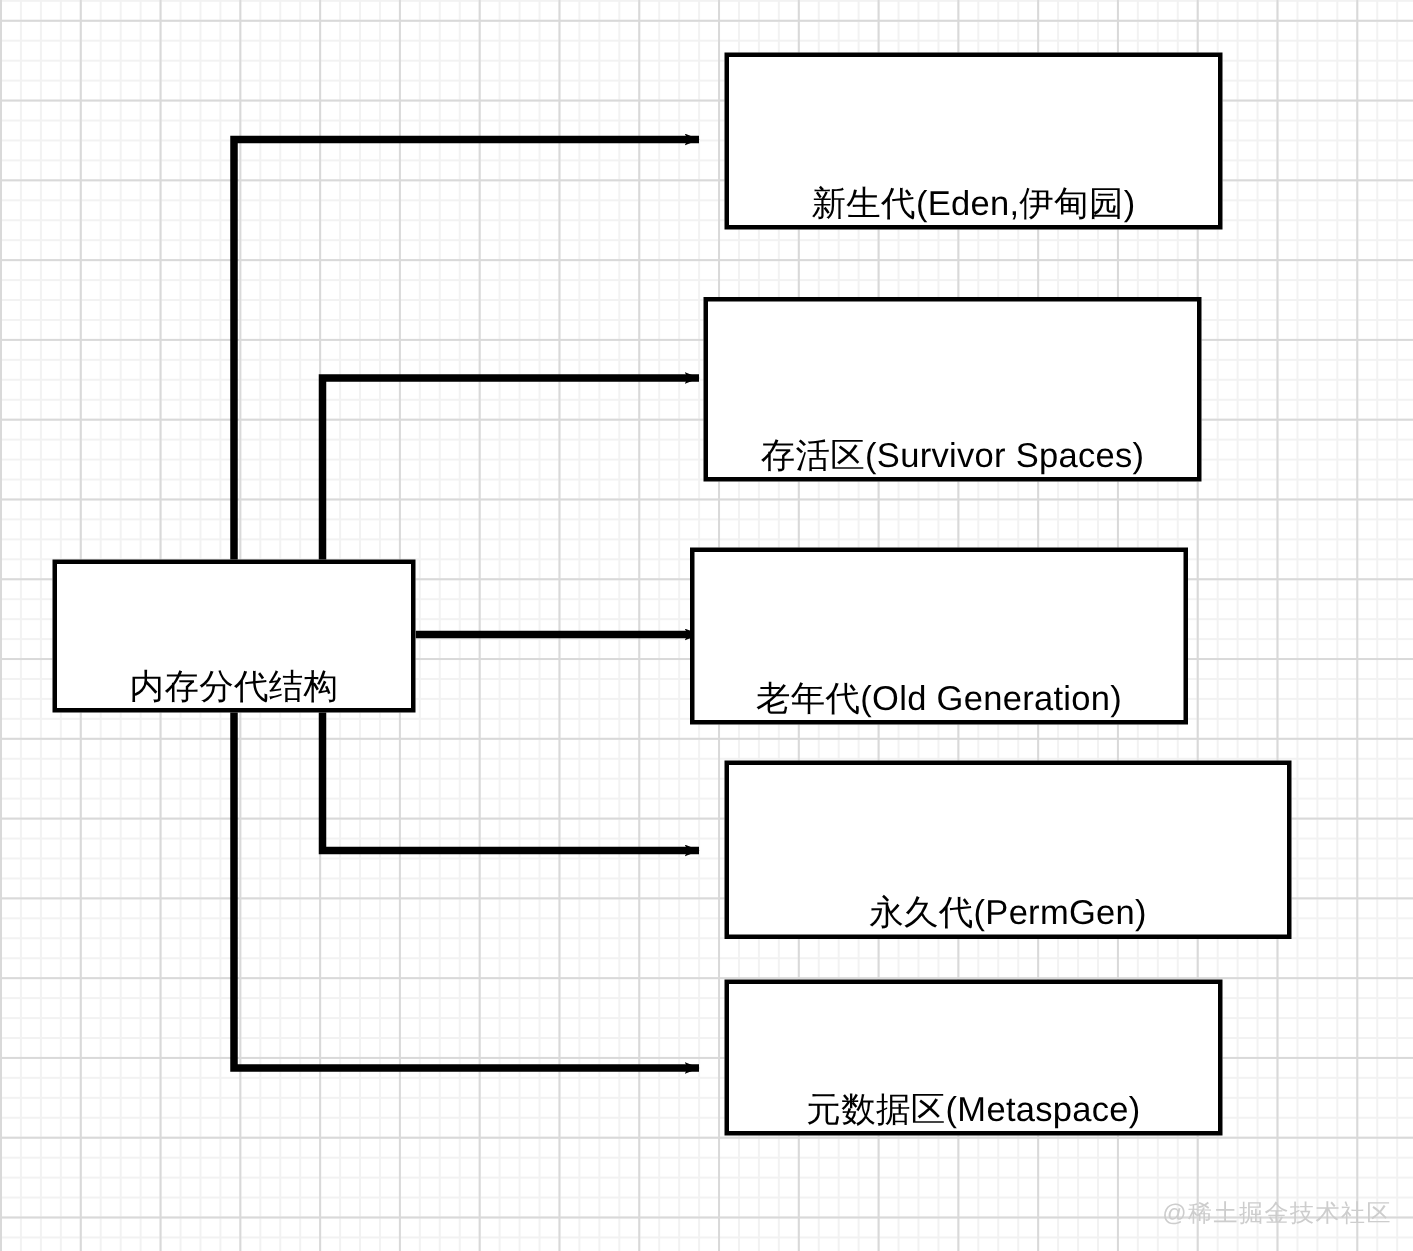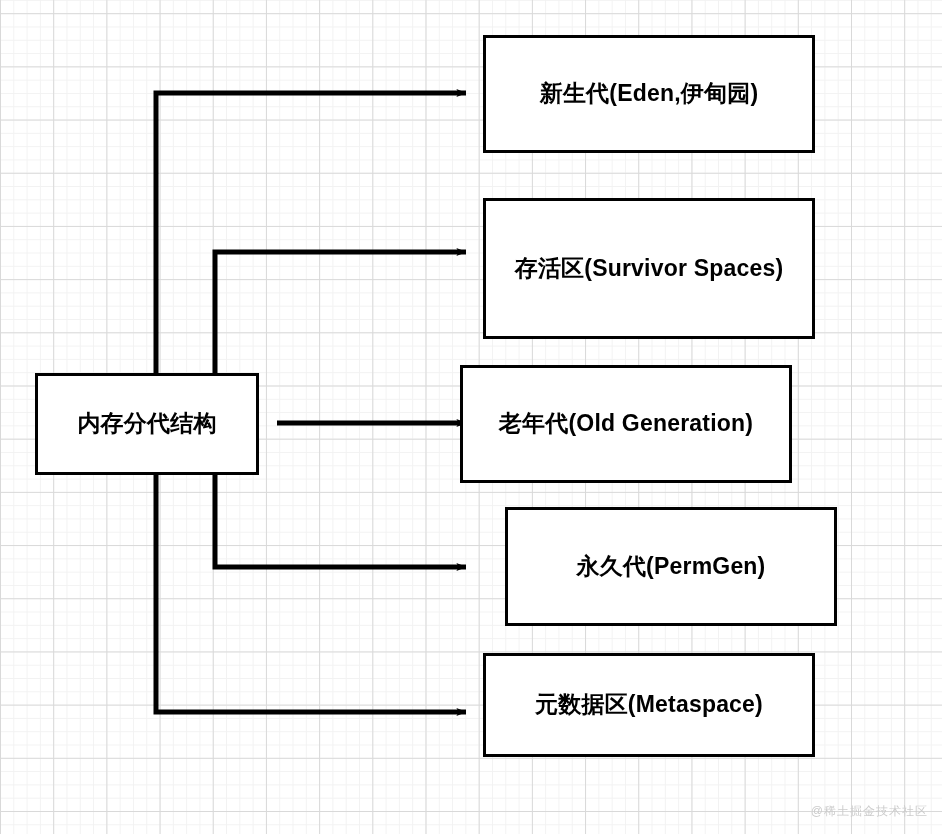--- a/index.html
+++ b/index.html
@@ -39,36 +39,35 @@
     width: 942px;
     height: 834px;
     pointer-events: none;
   }
   .node {
     position: absolute;
     box-sizing: border-box;
     border: 3px solid #000000;
     background: #ffffff;
     display: flex;
-    align-items: center;
+    align-items: flex-end;
     justify-content: center;
-    font-weight: bold;
   }
   .node-label {
     font-size: 23px;
     color: #000000;
     line-height: 1.2;
     white-space: nowrap;
     letter-spacing: 0.2px;
   }
   .watermark {
     position: absolute;
     right: 14px;
     bottom: 14px;
-    font-size: 12px;
+    font-size: 16px;
     color: #cdcdcd;
     letter-spacing: 1px;
     white-space: nowrap;
     user-select: none;
   }
 </style>
 </head>
 <body>
 
 <div id="canvas">
@@ -94,37 +93,37 @@
 
     <g>
       <path d="M 215 474 L 215 567 L 466 567" fill="none" stroke="#000000" stroke-width="5" stroke-linecap="butt" stroke-linejoin="miter" marker-end="url(#arrowhead)"></path>
     </g>
 
     <g>
       <path d="M 156 474 L 156 712 L 466 712" fill="none" stroke="#000000" stroke-width="5" stroke-linecap="butt" stroke-linejoin="miter" marker-end="url(#arrowhead)"></path>
     </g>
   </svg>
 
-  <div class="node" style="left:35px; top:373px; width:224px; height:102px;">
+  <div class="node" style="left:35px; top:373px; width:242px; height:102px;">
     <span class="node-label">内存分代结构</span>
   </div>
 
   <div class="node" style="left:483px; top:35px; width:332px; height:118px;">
     <span class="node-label">新生代(Eden,伊甸园)</span>
   </div>
 
-  <div class="node" style="left:483px; top:198px; width:332px; height:141px;">
+  <div class="node" style="left:469px; top:198px; width:332px; height:123px;">
     <span class="node-label">存活区(Survivor Spaces)</span>
   </div>
 
   <div class="node" style="left:460px; top:365px; width:332px; height:118px;">
     <span class="node-label">老年代(Old Generation)</span>
   </div>
 
-  <div class="node" style="left:505px; top:507px; width:332px; height:119px;">
+  <div class="node" style="left:483px; top:507px; width:378px; height:119px;">
     <span class="node-label">永久代(PermGen)</span>
   </div>
 
   <div class="node" style="left:483px; top:653px; width:332px; height:104px;">
     <span class="node-label">元数据区(Metaspace)</span>
   </div>
 
   <div class="watermark">@稀土掘金技术社区</div>
 
 </div>

